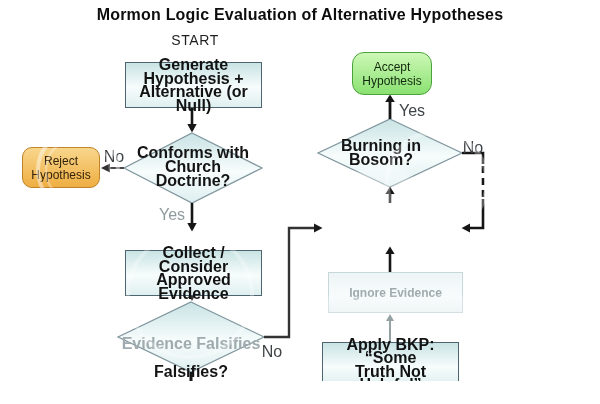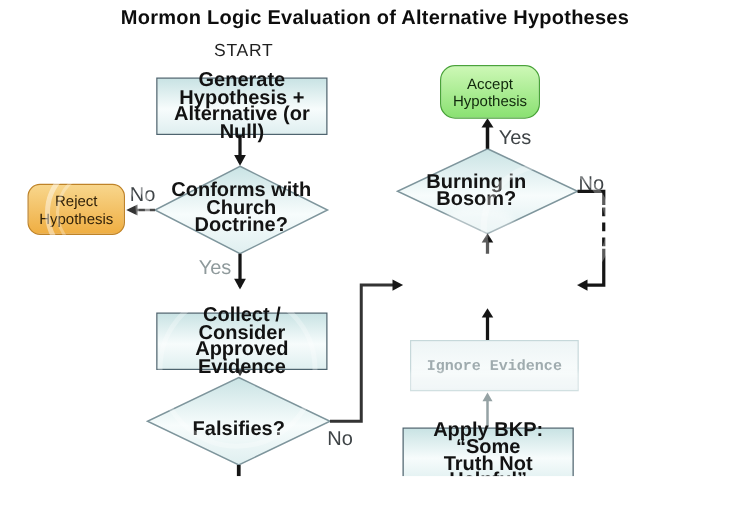--- a/index.html
+++ b/index.html
@@ -29,21 +29,21 @@
   #node-generate{left:125px;top:62px;width:137px;height:46px;}
   #node-collect{left:125px;top:232px;width:137px;height:46px;margin-top:18px;}
   #node-read{left:323px;top:203px;width:137px;height:45px;}
   #node-apply{left:322px;top:342px;width:137px;height:45px;}
   #node-ignore{
     left:328px;top:272px;width:135px;height:41px;z-index:2;
     display:flex;flex-direction:column;align-items:center;justify-content:center;text-align:center;
     background:linear-gradient(180deg,#eef5f6,#f7fbfb 55%,#eaf2f3);
     border:1px solid #c6d8da;font-size:12px;font-weight:bold;line-height:14px;
   }
-  #node-ignore .l1{color:var(--faded-text);white-space:nowrap;font-family:Liberation Mono, monospace;}
+  #node-ignore .l1{color:var(--faded-text);white-space:nowrap;}
   #node-ignore .l2{color:#545e62;white-space:nowrap;text-shadow:0 0 1px rgba(255,255,255,.7);}
   .pill{
     z-index:2;display:flex;align-items:center;justify-content:center;text-align:center;
     font-size:12px;font-weight:normal;line-height:14px;
   }
   #node-reject{
     left:22px;top:147px;width:78px;height:41px;border-radius:10px;
     background:linear-gradient(180deg,var(--reject-fill-top),var(--reject-fill-bottom));
     border:1.5px solid var(--reject-border);color:#33230a;
   }
@@ -172,20 +172,21 @@
   </div>
   <div class="abs pill" id="node-accept">
     <span class="node-text">Accept
 Hypothesis</span>
   </div>
 
   <div class="abs dtext" id="text-conforms">Conforms with
 Church
 Doctrine?</div>
   <div class="abs dtext" id="text-evidence">
+    <span class="l1">Evidence Falsifies</span>
     <span class="l2">Falsifies?</span>
   </div>
   <div class="abs dtext" id="text-burning">Burning in
 Bosom?</div>
 
   <div class="abs elabel" id="label-conforms-no">No</div>
   <div class="abs elabel" id="label-conforms-yes">Yes</div>
   <div class="abs elabel" id="label-evidence-no">No</div>
   <div class="abs elabel" id="label-evidence-yes">Yes</div>
   <div class="abs elabel" id="label-burning-no">No</div>

